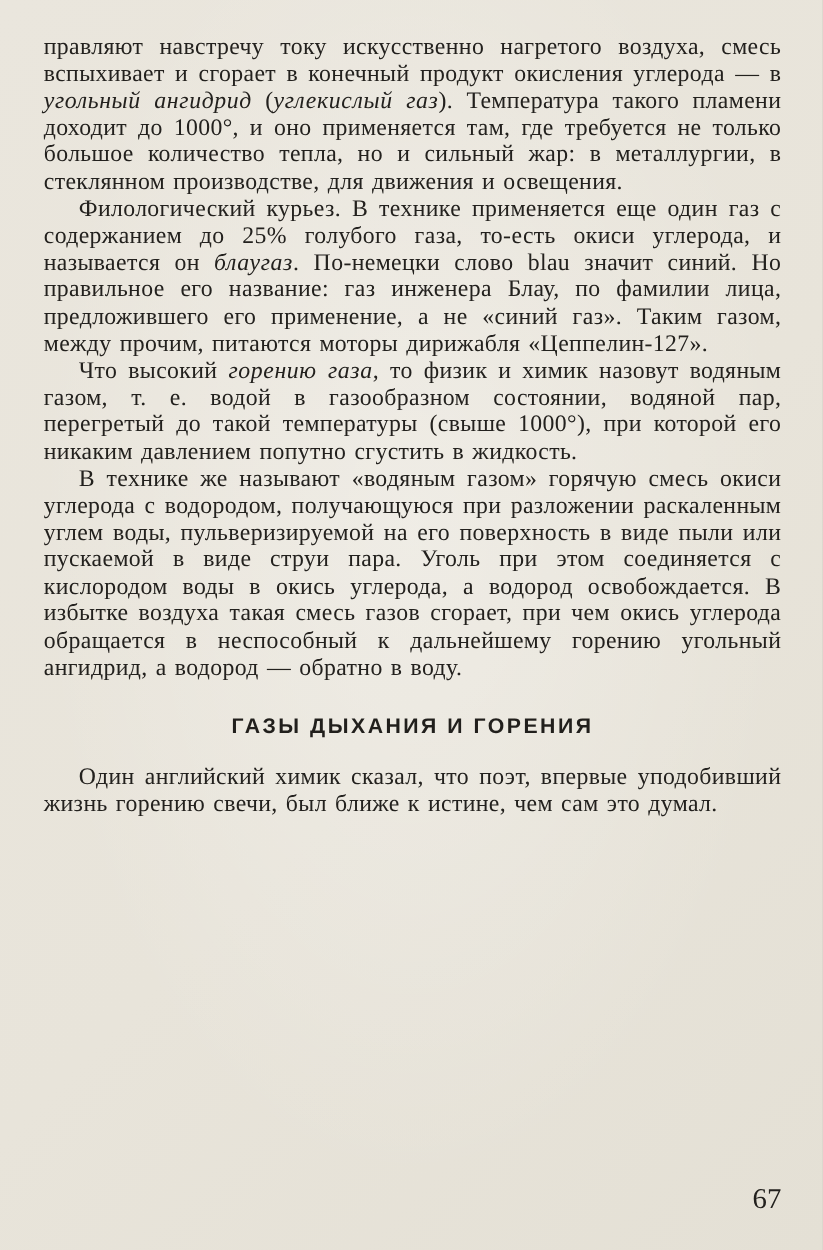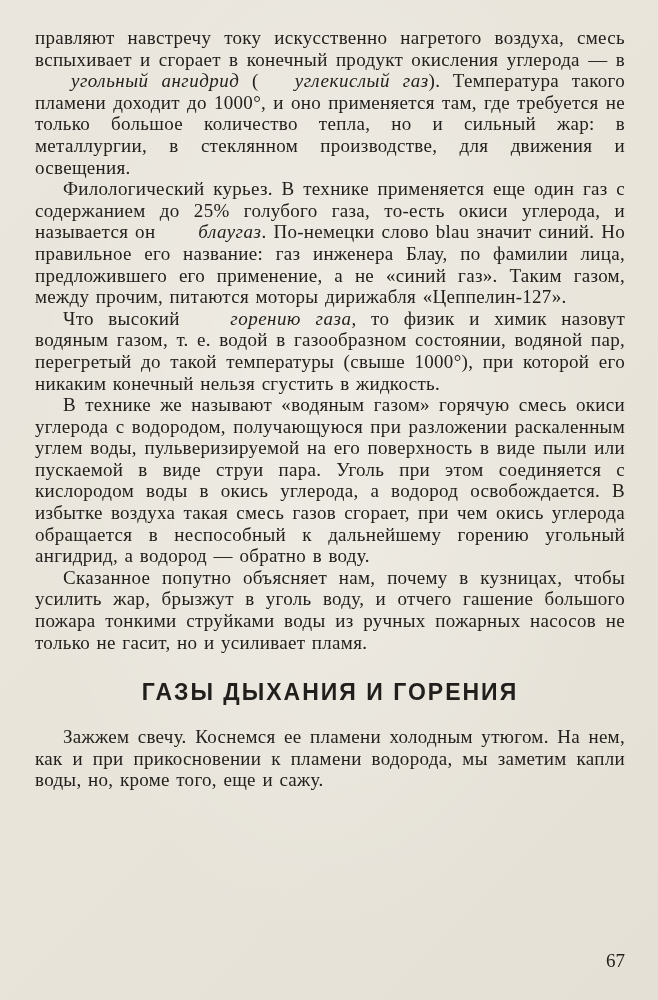--- a/index.html
+++ b/index.html
@@ -32,46 +32,44 @@
     letter-spacing: 0.3px;
     word-spacing: 1.5px;
   }
   .content p.indent {
     text-indent: 28px;
     font-family: Liberation Serif, serif;
   }
   .content i {
     font-style: italic;
     letter-spacing: 0.5px;
-    margin-left: 36px;
   }
   .heading {
     margin: 26px 0 20px 0;
     text-align: center;
     font-family: "Liberation Sans", "DejaVu Sans", sans-serif;
-    font-size: 23px;
+    font-size: 17px;
     font-weight: bold;
     letter-spacing: 2px;
     color: #211f1c;
   }
   .page-number {
     position: absolute;
     right: 33px;
     bottom: 28px;
-    font-size: 19px;
+    font-size: 23px;
     color: #23211e;
   }
 </style>
 </head>
 <body>
 
 <div class="page">
   <div class="content">
       <p class=""><span>правляют навстречу току искусственно нагретого воздуха, смесь вспыхивает и сгорает в конечный продукт окисления углерода — в </span><i>угольный ангидрид</i><span> (</span><i>углекислый газ</i><span>). Температура такого пламени доходит до 1000°, и оно применяется там, где требуется не только большое количество тепла, но и сильный жар: в металлургии, в стеклянном производстве, для движения и освещения.</span></p>
       <p class="indent"><span>Филологический курьез. В технике применяется еще один газ с содержанием до 25% голубого газа, то-есть окиси углерода, и называется он </span><i>блаугаз</i><span>. По-немецки слово blau значит синий. Но правильное его название: газ инженера Блау, по фамилии лица, предложившего его применение, а не «синий газ». Таким газом, между прочим, питаются моторы дирижабля «Цеппелин-127».</span></p>
-      <p class="indent"><span>Что высокий </span><i>горению газа</i><span>, то физик и химик назовут водяным газом, т. е. водой в газообразном состоянии, водяной пар, перегретый до такой температуры (свыше 1000°), при которой его никаким конечный нельзя сгустить в жидкость.</span></p>
+      <p class="indent"><span>Что высокий </span><i>горению газа</i><span>, то физик и химик назовут водяным газом, т. е. водой в газообразном состоянии, водяной пар, перегретый до такой температуры (свыше 1000°), при которой его никаким давлением попутно сгустить в жидкость.</span></p>
       <p class="indent"><span>В технике же называют «водяным газом» горячую смесь окиси углерода с водородом, получающуюся при разложении раскаленным углем воды, пульверизируемой на его поверхность в виде пыли или пускаемой в виде струи пара. Уголь при этом соединяется с кислородом воды в окись углерода, а водород освобождается. В избытке воздуха такая смесь газов сгорает, при чем окись углерода обращается в неспособный к дальнейшему горению угольный ангидрид, а водород — обратно в воду.</span></p>
-      <p class="indent"><span>Сказанное попутно объясняет нам, почему в кузницах, чтобы усилить жар, брызжут в уголь воду, и отчего гашение большого пожара тонкими струйками воды из ручных пожарных насосов не только не гасит, но и усиливает пламя.</span></p>
       <h2 class="heading">ГАЗЫ ДЫХАНИЯ И ГОРЕНИЯ</h2>
-      <p class="indent"><span>Зажжем свечу. Коснемся ее пламени холодным утюгом. На нем, как и при прикосновении к пламени водорода, мы заметим капли воды, но, кроме того, еще и сажу.</span></p>
+      <p class="indent"><span>Один английский химик сказал, что поэт, впервые уподобивший жизнь горению свечи, был ближе к истине, чем сам это думал.</span></p>
     </div>
   <div class="page-number">67</div>
 </div>
 
 </body></html>

